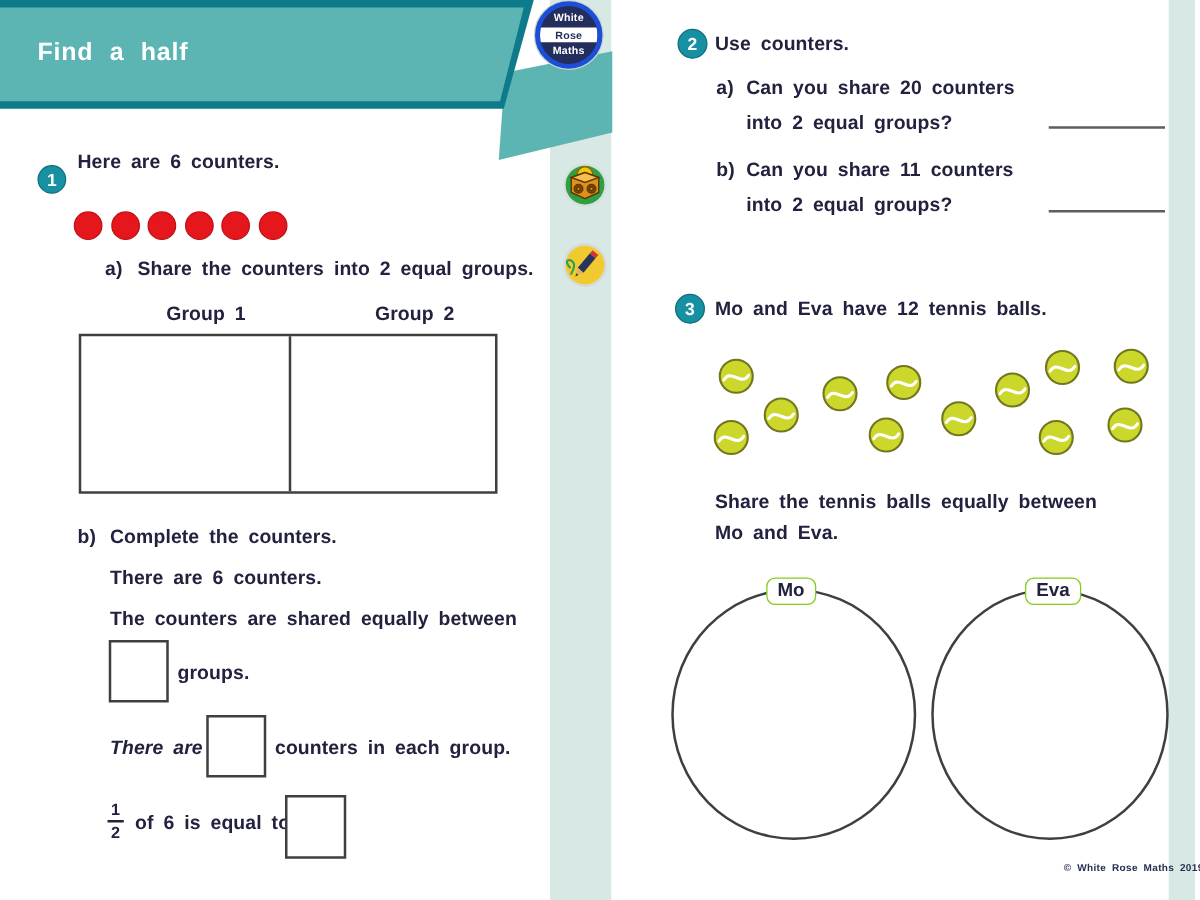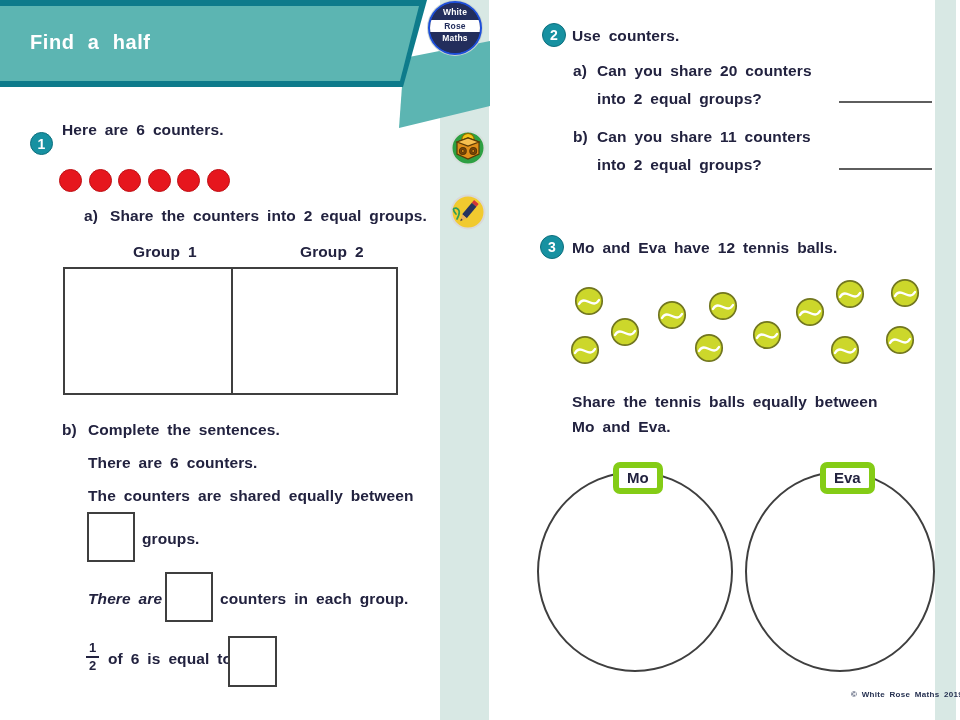--- a/index.html
+++ b/index.html
@@ -9,31 +9,31 @@
      word-spacing:3.5px;letter-spacing:0.1px;white-space:nowrap;}
   .title{position:absolute;font-size:20px;font-weight:700;color:#ffffff;
          letter-spacing:0.6px;word-spacing:7px;white-space:nowrap;}
   .badge{position:absolute;width:24px;height:24px;border-radius:50%;background:#1791a1;
          border:1px solid #0d6f7e;color:#fff;font-weight:700;font-size:14px;
          display:flex;align-items:center;justify-content:center;box-sizing:border-box;}
   .strip{position:absolute;background:#d8e8e4;}
   .abox{position:absolute;background:#fff;border:2px solid #3f3f3f;box-sizing:border-box;}
   .aline{position:absolute;height:2px;background:#5e5e5e;}
   .share-circle{position:absolute;border:2px solid #3f3f3f;border-radius:50%;background:#fff;box-sizing:border-box;}
-  .ntag{position:absolute;border:6px solid #84cc16;border-radius:7px;background:#fff;
+  .ntag{position:absolute;border:1px solid #84cc16;border-radius:7px;background:#fff;
         color:#22223f;font-weight:700;font-size:15px;padding:1px 8px 2px 8px;z-index:3;white-space:nowrap;}
   .counter{position:absolute;top:0;width:23px;height:23px;border-radius:50%;
            background:#e6161d;border:1px solid #bf1015;box-sizing:border-box;}
   .ball{position:absolute;width:30px;height:30px;}
   .groupbox-divider{position:absolute;left:50%;top:0;bottom:0;width:2px;background:#3f3f3f;}
   .frac{position:absolute;display:inline-flex;flex-direction:column;align-items:center;
         font-size:13px;font-weight:700;color:#22223f;line-height:1.05;}
   .frac .bar{width:13px;height:2px;background:#22223f;margin:1px 0;}
   .logo{position:absolute;width:54px;height:54px;border-radius:50%;overflow:hidden;
-        border:2px solid #1d4ed8;box-shadow:0 0 0 1px #c9d6d2;background:#232e5c;z-index:5;box-sizing:border-box;}
+        border:4px solid #1d4ed8;box-shadow:0 0 0 1px #c9d6d2;background:#232e5c;z-index:5;box-sizing:border-box;}
   .logo div{width:100%;text-align:center;font-weight:700;letter-spacing:0.2px;}
   .cpy{position:absolute;font-size:8px;font-weight:700;color:#253050;letter-spacing:0.3px;word-spacing:2px;white-space:nowrap;}
 </style>
 </head>
 <body>
 
 <div id="page">
 
   <div class="strip" style="left:440px;top:0;width:49px;height:720px;"></div>
   <div class="strip" style="left:935px;top:0;width:21px;height:720px;"></div>
@@ -96,21 +96,21 @@
   <div class="t" style="left:110px;top:207px;">Share the counters into 2 equal groups.</div>
 
   <div class="t" style="left:133px;top:243px;">Group 1</div>
   <div class="t" style="left:300px;top:243px;">Group 2</div>
 
   <div class="abox" style="left:63px;top:267px;width:335px;height:128px;">
     <div class="groupbox-divider"></div>
   </div>
 
   <div class="t" style="left:62px;top:421px;">b)</div>
-  <div class="t" style="left:88px;top:421px;">Complete the sentences.</div>
+  <div class="t" style="left:88px;top:421px;">Complete the counters.</div>
 
   <div class="t" style="left:88px;top:454px;">There are 6 counters.</div>
   <div class="t" style="left:88px;top:487px;">The counters are shared equally between</div>
 
   <div class="abox" style="left:87px;top:512px;width:48px;height:50px;"></div>
   <div class="t" style="left:142px;top:530px;">groups.</div>
 
   <div class="t" style="left:88px;top:590px;font-style:italic;">There are</div>
   <div class="abox" style="left:165px;top:572px;width:48px;height:50px;"></div>
   <div class="t" style="left:220px;top:590px;">counters in each group.</div>

